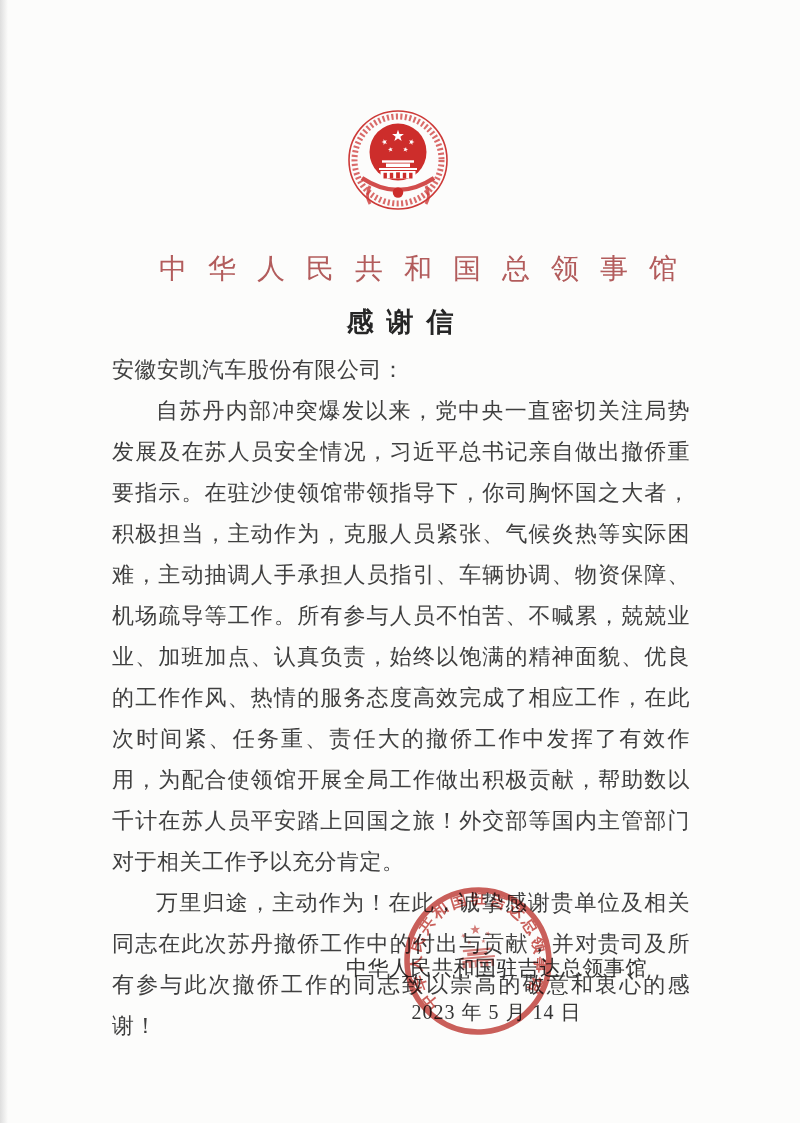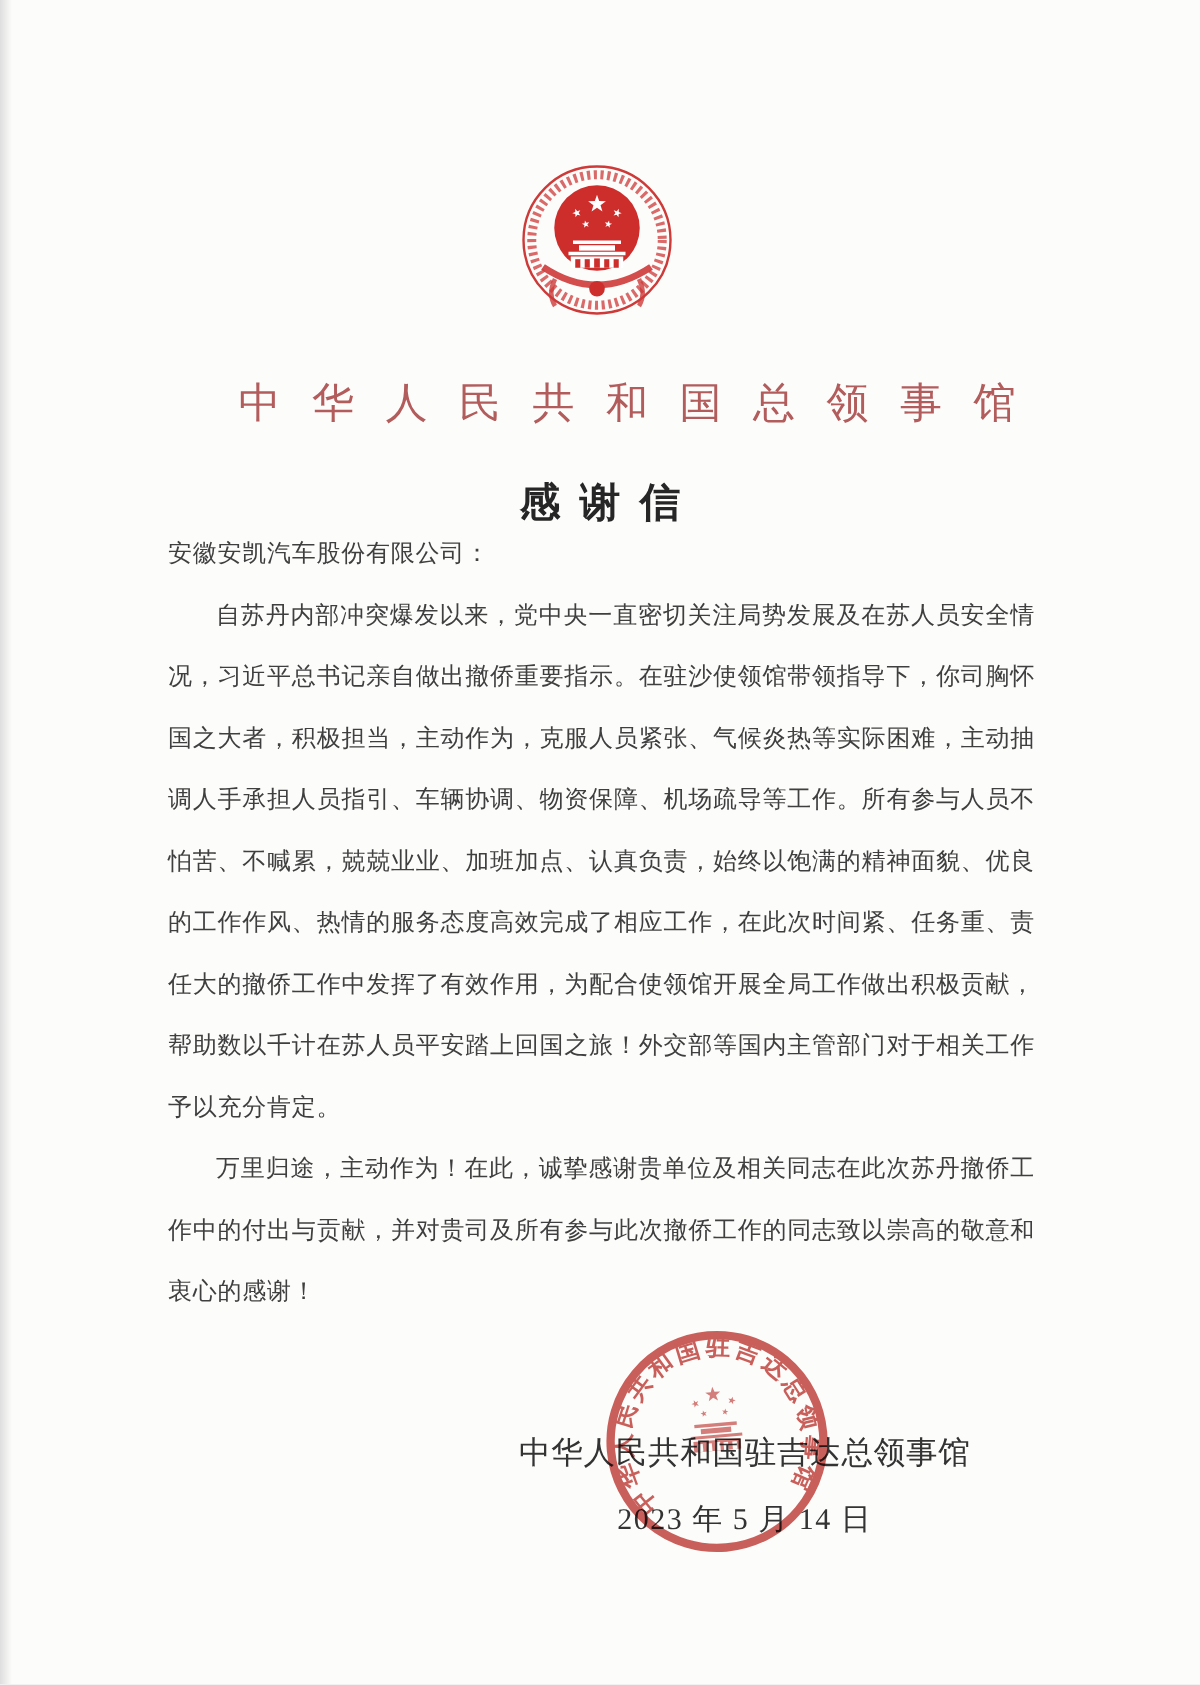--- a/index.html
+++ b/index.html
@@ -28,33 +28,33 @@
     font-size:28px;
     letter-spacing:21px;
     text-indent:21px;
     color:#b25c5c;
     font-weight:500;
     white-space:nowrap;
     margin-left:24px;
   }
   .letter-title{
     position:absolute;
-    left:0;right:0;top:317px;
+    left:0;right:0;top:304px;
     text-align:center;
     font-size:27px;
     font-weight:700;
     letter-spacing:13px;
     text-indent:13px;
     color:#262626;
     font-family:"Liberation Sans","DejaVu Sans",sans-serif;
   }
   .body-text{
     position:absolute;
     left:112px;width:578px;top:349px;
-    font-size:16px;
+    font-size:22px;
     line-height:41px;
     color:#3f3f3f;
     letter-spacing:0.5px;
     text-align:justify;
   }
   .body-text p{margin:0;}
   .para{text-indent:2em;}
   .sig-block{
     position:absolute;
     top:954px;right:153px;

